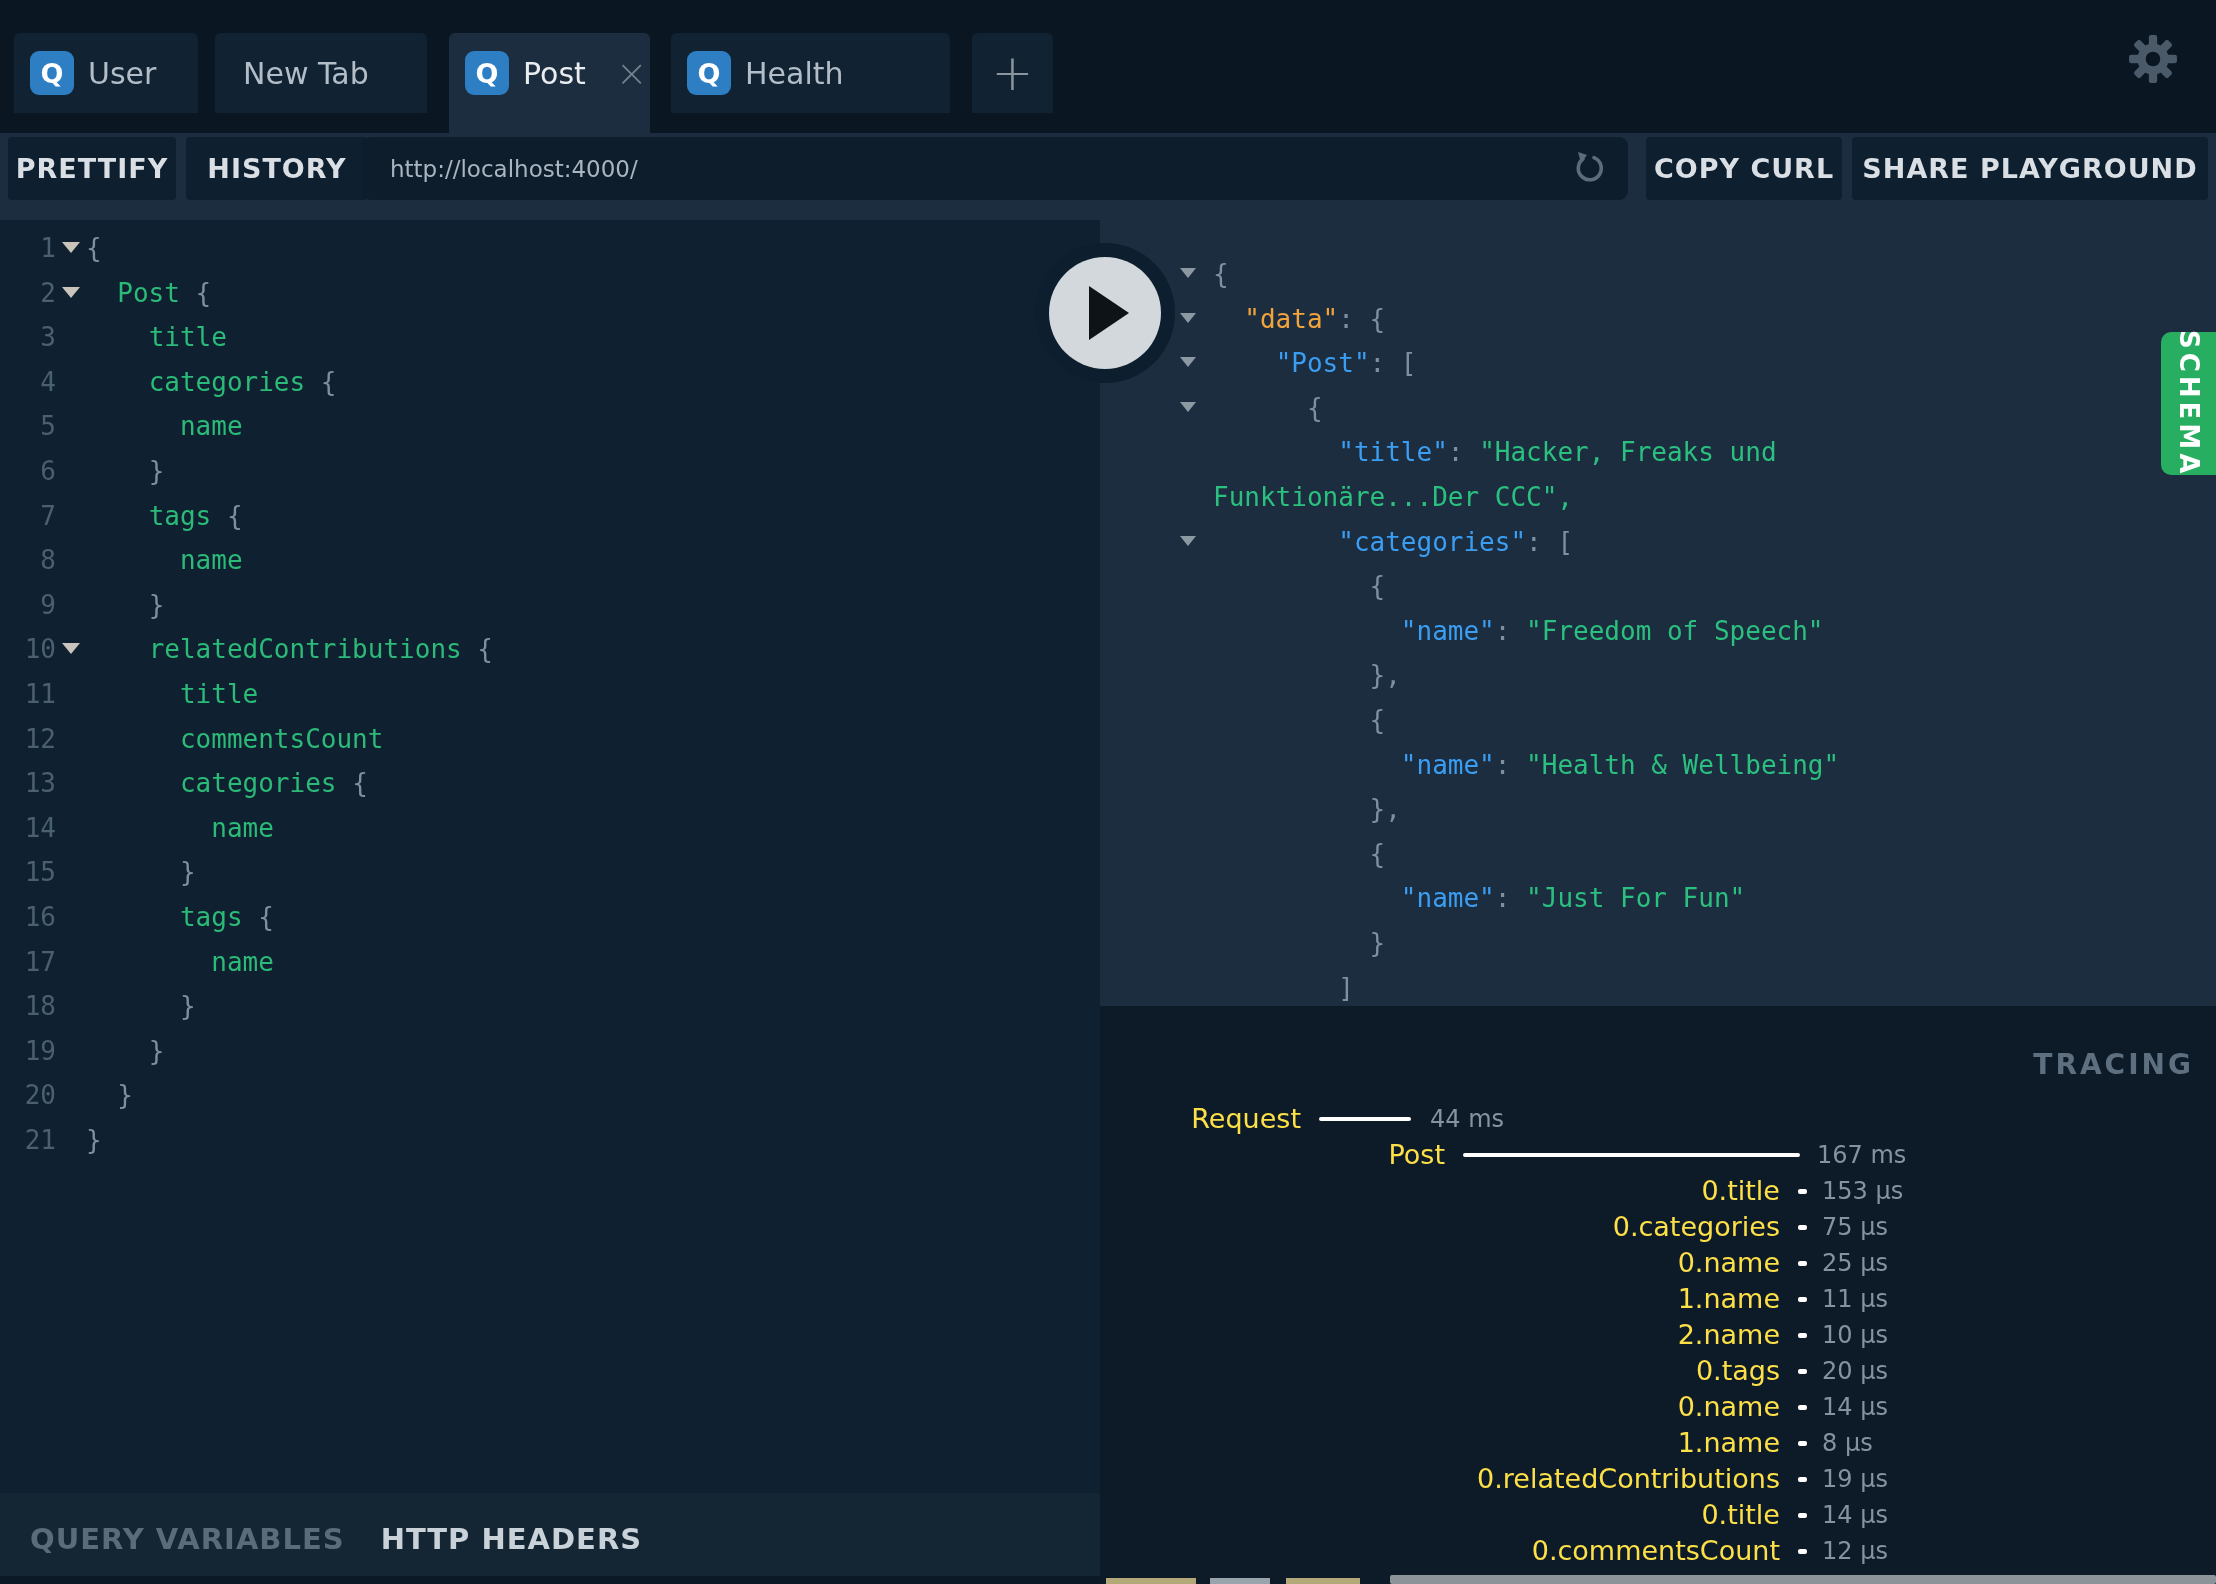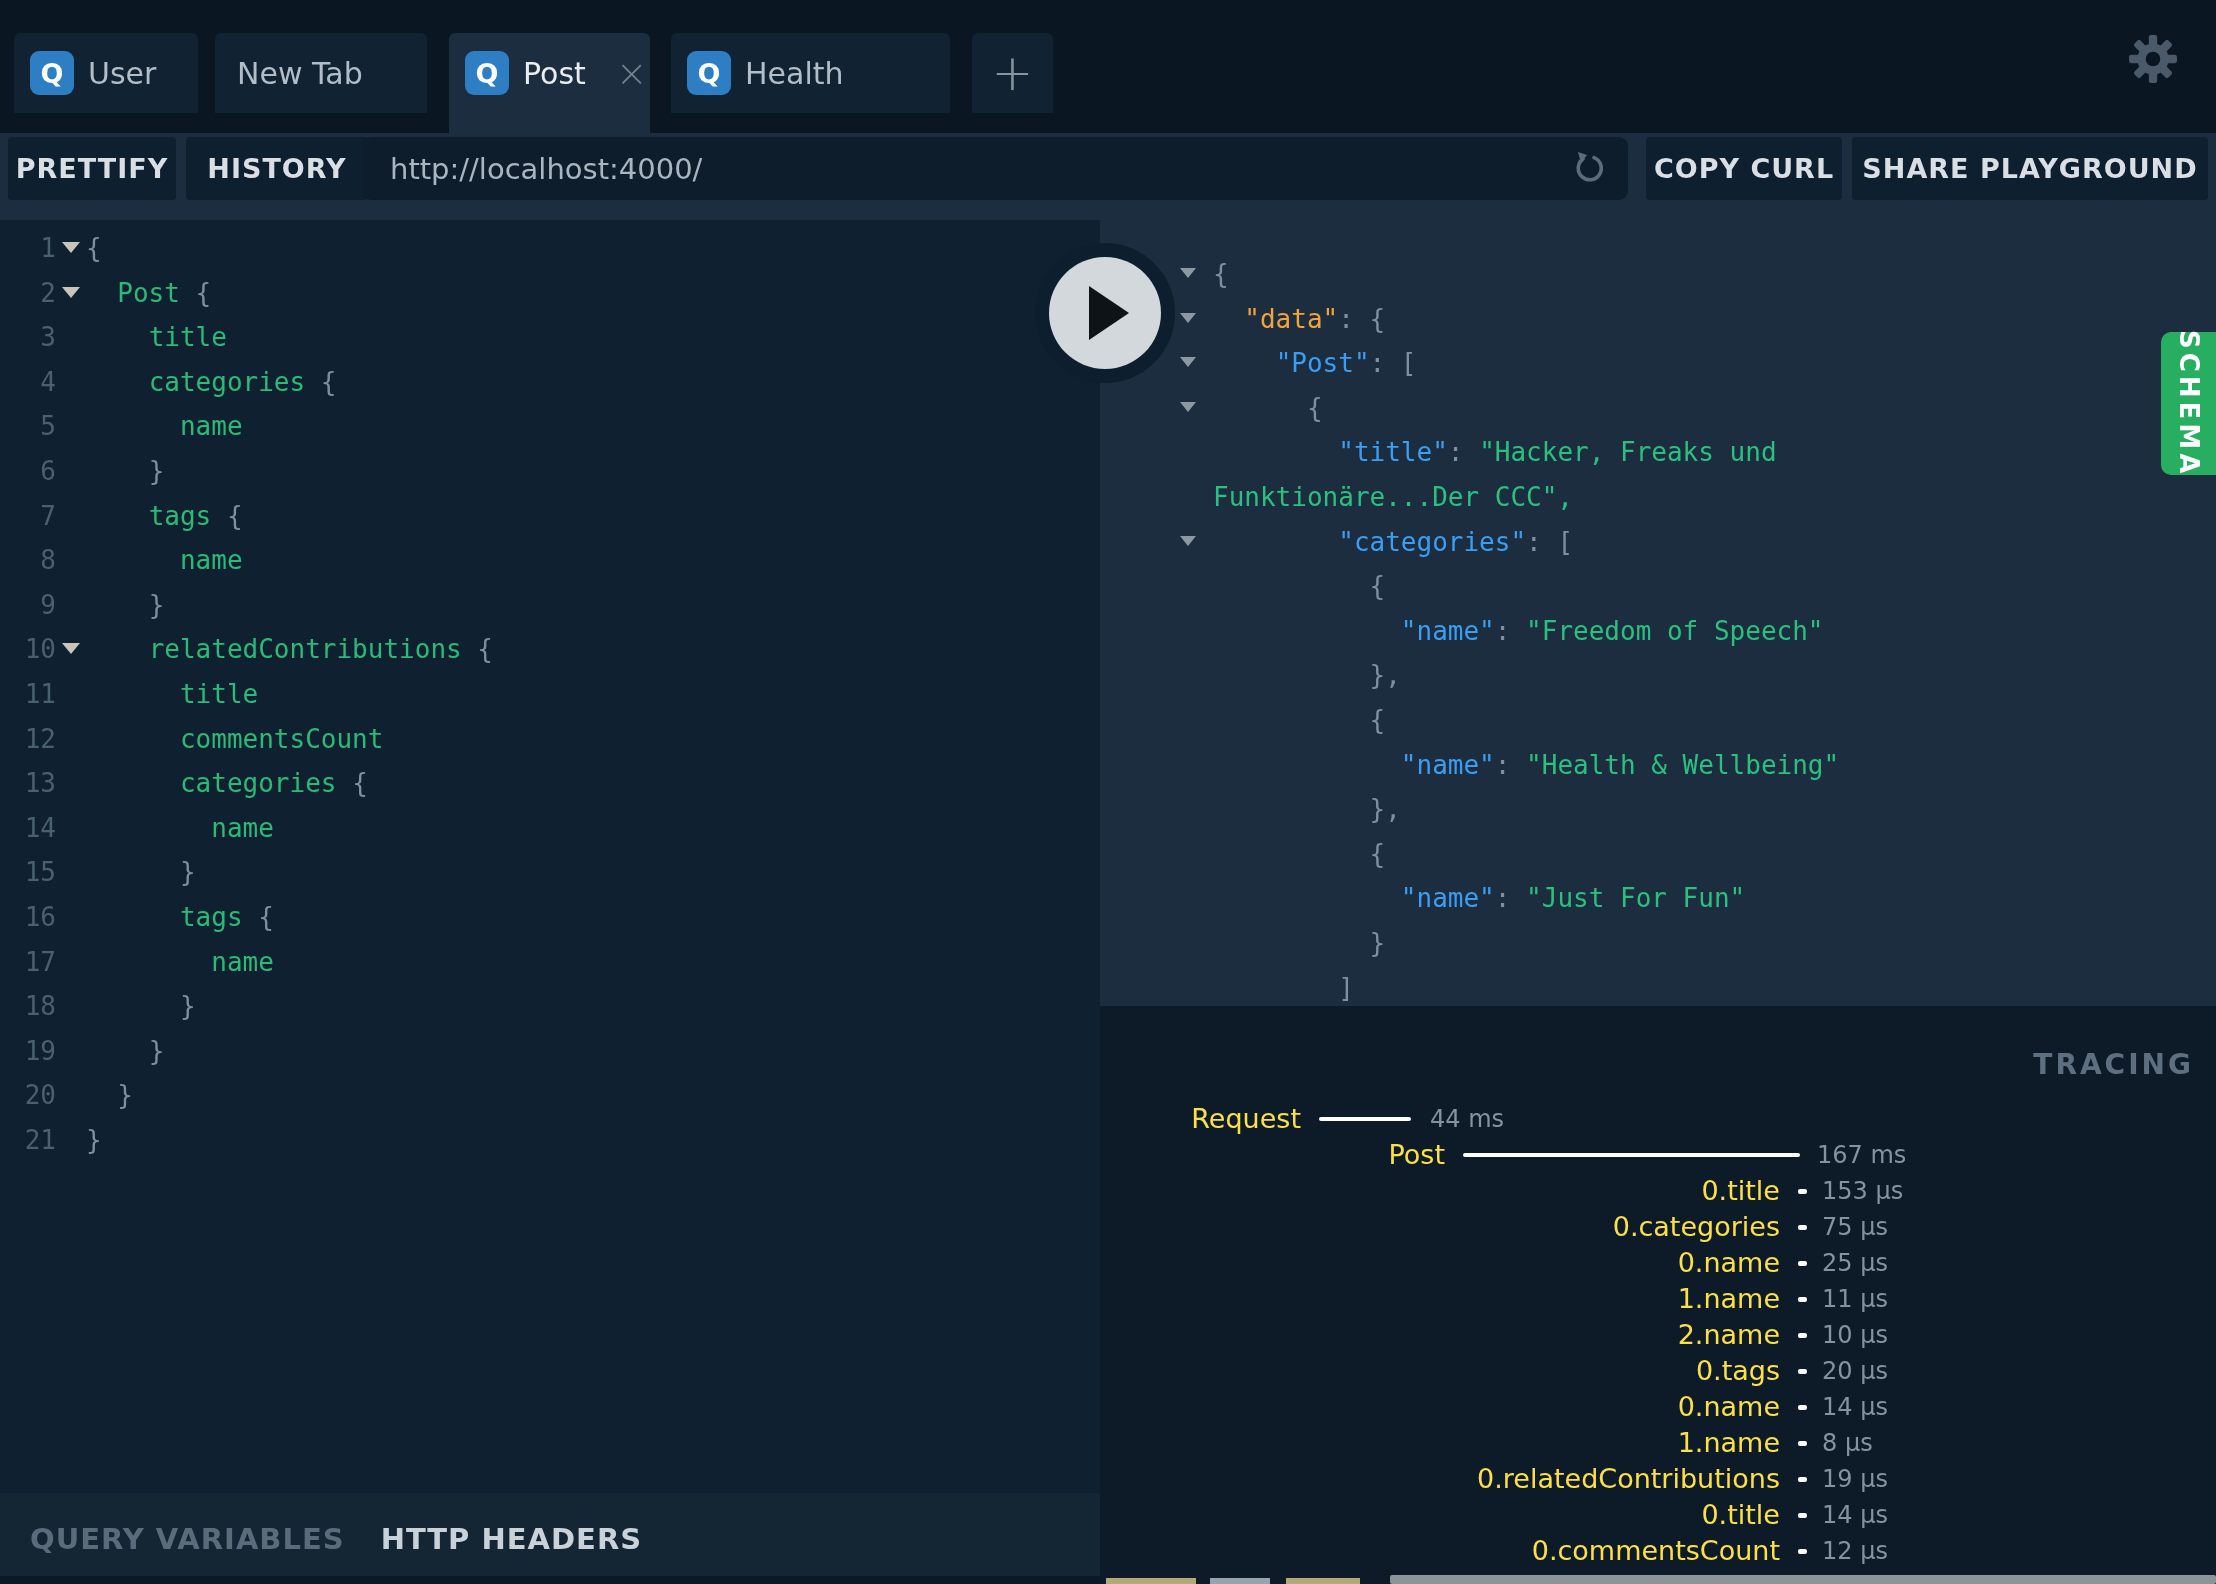--- a/index.html
+++ b/index.html
@@ -4,42 +4,42 @@
 <style>
   html,body{margin:0;padding:0;background:#0B1623;}
   #app{position:relative;width:2216px;height:1584px;background:#1B2D3F;overflow:hidden;
        font-family:"DejaVu Sans",sans-serif;-webkit-font-smoothing:antialiased;}
 
   
   #tabbar{position:absolute;left:0;top:0;width:2216px;height:133px;background:#0B1623;}
   .tab{position:absolute;top:33px;height:80px;background:#112232;border-radius:6px 6px 0 0;}
   .tab.active{height:100px;background:#1B2D3F;}
   .tab-inner{height:80px;display:flex;align-items:center;padding-left:16px;gap:14px;}
-  .tab.nobadge .tab-inner{padding-left:22px;}
+  .tab.nobadge .tab-inner{padding-left:28px;}
   .qbadge{width:44px;height:44px;border-radius:9px;background:#2D7EC3;color:#FFFFFF;font-weight:bold;
           font-size:27px;display:flex;align-items:center;justify-content:center;flex:none;}
   .tab-label{font-size:30px;color:#B2BDC7;white-space:nowrap;}
   .tab.active .tab-label{color:#E9EDF0;}
   .tab-close{margin-left:16px;font-size:38px;line-height:38px;color:#71808D;font-weight:300;}
   #plus-tab{position:absolute;top:33px;left:972px;width:81px;height:80px;background:#112232;
             border-radius:6px 6px 0 0;display:flex;align-items:center;justify-content:center;
             font-size:50px;font-weight:300;color:#8A949E;}
   #gear{position:absolute;left:2128px;top:34px;width:50px;height:50px;}
 
   
   .tb-btn{position:absolute;top:137px;height:63px;background:#0E1F2F;color:#D9DFE4;font-size:27px;
           font-weight:bold;letter-spacing:1px;display:flex;align-items:center;justify-content:center;
           border-radius:4px;}
   #btn-prettify{left:8px;width:168px;}
   #btn-history{left:186px;width:182px;}
   #btn-copycurl{left:1646px;width:196px;}
   #btn-share{left:1852px;width:356px;}
   #url-bar{position:absolute;left:362px;top:137px;width:1266px;height:63px;background:#0D1D2C;
            border-radius:9px;display:flex;align-items:center;padding:0 18px 0 28px;box-sizing:border-box;}
-  #url-text{font-size:29px;color:#A9B6C0;flex:1;white-space:nowrap;}
+  #url-text{font-size:23px;color:#A9B6C0;flex:1;white-space:nowrap;}
 
   
   #editor{position:absolute;left:0;top:220px;width:1100px;height:1273px;background:#0F2130;overflow:hidden;}
   .ed-row{position:absolute;left:0;width:100%;height:45px;display:flex;align-items:center;}
   .ed-ln{width:56px;text-align:right;flex:none;color:#4A5F70;font-family:"DejaVu Sans Mono",monospace;font-size:26px;}
   .ed-fold{width:30px;flex:none;display:flex;justify-content:center;align-items:center;}
   .tri-ed{width:0;height:0;border-left:9px solid transparent;border-right:9px solid transparent;border-top:11px solid #C9C4BC;}
   pre.code{margin:0;font-family:"DejaVu Sans Mono",monospace;font-size:26px;color:#CFD8DF;}
   .tok-f{color:#2BBA77}.tok-p{color:#7E8FA0}.tok-k{color:#3B9EF3}.tok-d{color:#F2A33C}.tok-s{color:#2BC07F}
 

